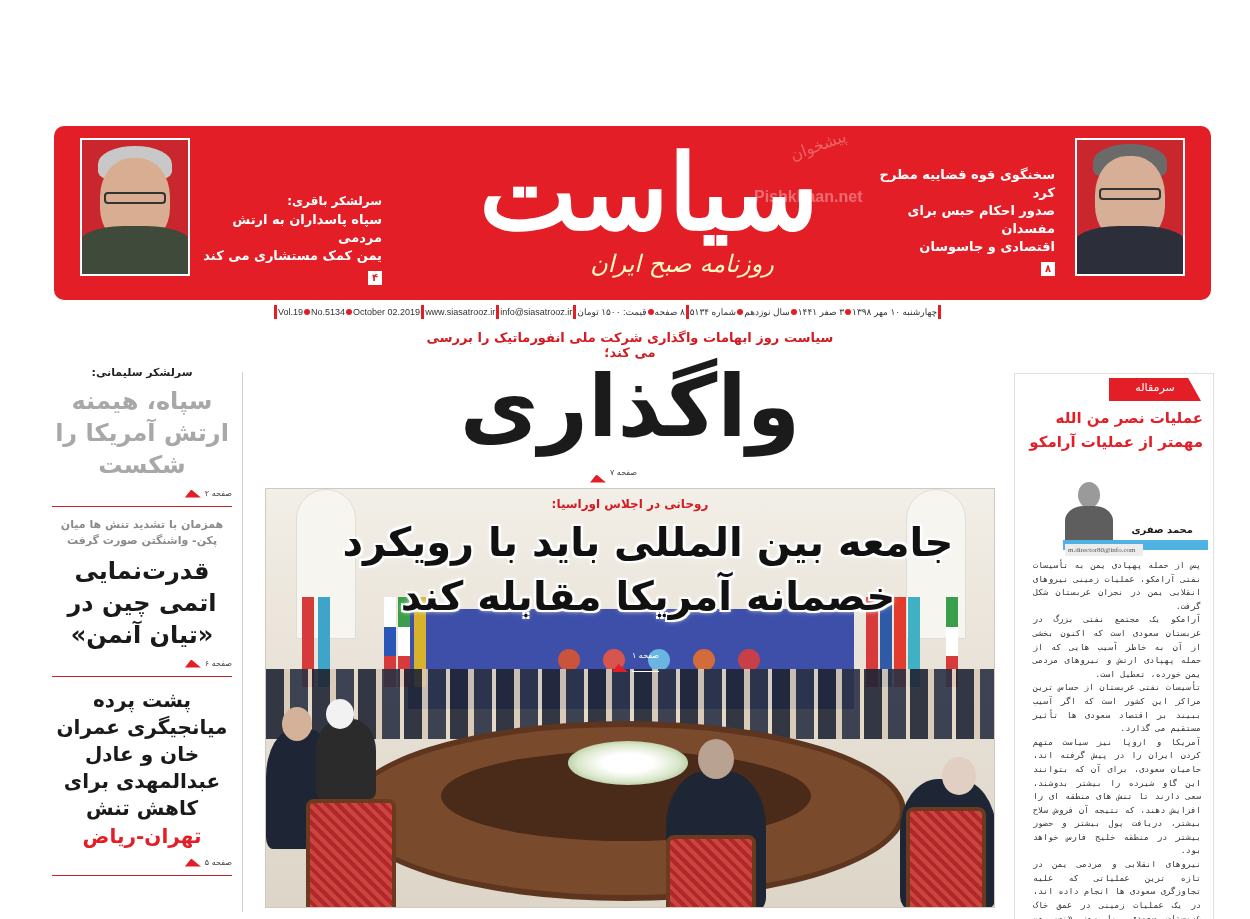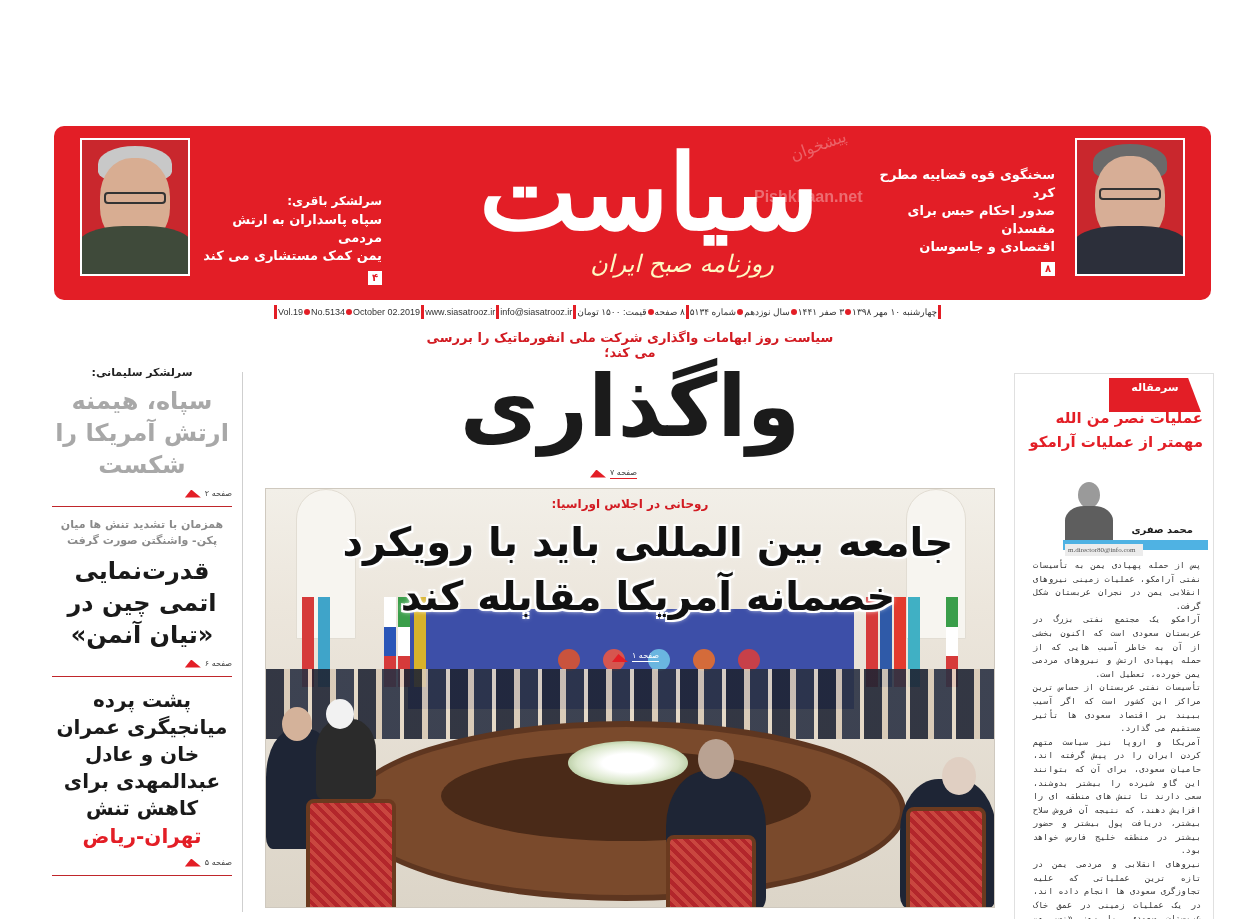--- a/index.html
+++ b/index.html
@@ -60,21 +60,21 @@
     position: absolute; left: 420px; top: 330px; width: 420px; text-align: center;
     color: #d21b22; font-weight: bold; font-size: 13px; direction: rtl;
   }
   .main-headline {
     position: absolute; left: 330px; top: 350px; width: 600px; height: 112px;
     text-align: center; direction: rtl; font-family: "DejaVu Sans", sans-serif;
     font-weight: bold; font-size: 86px; line-height: 112px; color: #1b1b1b; letter-spacing: -3px;
   }
   .page-ref { position: absolute; display: flex; align-items: center; gap: 4px; font-size: 8px; color: #444; direction: rtl; }
   .page-ref .tri { width: 16px; height: 8px; background: #e31e26; clip-path: polygon(40% 0, 100% 100%, 0 100%); }
-  .page-ref .u { border-bottom: 1px solid #e31e26; padding-bottom: 1px; }
+  .page-ref .u { border-bottom: 1px solid #e31e26; padding-bottom: 11px; }
 
   .hero {
     position: absolute; left: 265px; top: 488px; width: 730px; height: 420px; overflow: hidden;
     background: linear-gradient(#f2efe8 0%, #ece6dc 28%, #dcd5c8 100%);
     border: 1px solid #cfc9bf;
   }
   .hero .arch { position: absolute; top: 0; width: 60px; height: 150px; background: #f7f5f0; border-radius: 30px 30px 0 0; border: 1px solid #e2ddd3; }
   .hero .backdrop { position: absolute; left: 142px; top: 120px; width: 446px; height: 100px; background: #3d4fa8; }
   .hero .backdrop .emblem { position: absolute; top: 40px; width: 22px; height: 22px; border-radius: 50%; }
   .hero .flag { position: absolute; top: 108px; width: 12px; height: 90px; }
@@ -102,21 +102,21 @@
   .lc-kicker.grey { color: #8a8a8a; font-weight: bold; line-height: 16px; }
   .lc-head { font-weight: bold; font-size: 24px; line-height: 32px; }
   .lc-head.grey { color: #a8a8a8; }
   .lc-head.small { font-size: 20px; line-height: 27px; }
   .lc-red { color: #e31e26; font-weight: bold; font-size: 20px; line-height: 28px; }
   .lc-sep { width: 180px; height: 1px; background: #c0262b; margin: 8px 0 10px; }
   .lc-pref { display: flex; justify-content: flex-start; gap: 4px; align-items: center; font-size: 8px; color: #444; margin-top: 8px; }
   .lc-pref .tri { width: 16px; height: 8px; background: #e31e26; clip-path: polygon(40% 0, 100% 100%, 0 100%); }
 
   .editorial { position: absolute; left: 1014px; top: 373px; width: 200px; height: 546px; border: 1px solid #e0e0e0; border-bottom: none; background: #fff; }
-  .ed-tab { position: absolute; right: 12px; top: 4px; width: 92px; height: 34px; background: #e31e26; color: #fff; font-size: 11px; font-weight: bold; text-align: center; line-height: 20px; direction: rtl; clip-path: polygon(0 0, 86% 0, 100% 100%, 0 100%); }
+  .ed-tab { position: absolute; right: 12px; top: 4px; width: 92px; height: 23px; background: #e31e26; color: #fff; font-size: 11px; font-weight: normal; text-align: center; line-height: 20px; direction: rtl; clip-path: polygon(0 0, 86% 0, 100% 100%, 0 100%); }
   .ed-title { position: absolute; right: 10px; top: 32px; width: 180px; text-align: right; direction: rtl; color: #e31e26; font-weight: bold; font-size: 15px; line-height: 24px; }
   .ed-photo { position: absolute; left: 48px; top: 108px; width: 52px; height: 60px; }
   .ed-photo .h { position: absolute; left: 15px; top: 0; width: 22px; height: 26px; border-radius: 50%; background: #9a9a9a; }
   .ed-photo .b { position: absolute; left: 2px; top: 24px; width: 48px; height: 36px; border-radius: 40% 40% 0 0; background: #5e5e5e; }
   .ed-author { position: absolute; right: 20px; top: 150px; font-size: 10px; font-weight: bold; direction: rtl; }
   .ed-email-bar { position: absolute; left: 48px; top: 166px; width: 145px; height: 10px; background: #4fb2e3; }
   .ed-email { position: absolute; left: 50px; top: 170px; width: 78px; height: 12px; background: #ececec; font-size: 7px; color: #555; line-height: 12px; padding-left: 3px; font-family: "Liberation Serif", serif; }
   .ed-body { position: absolute; right: 12px; top: 186px; width: 168px; direction: rtl; text-align: justify; font-size: 8.4px; line-height: 13.6px; color: #333; font-family: Liberation Mono, monospace; }
   .ed-body p { margin: 0; }
 </style>

